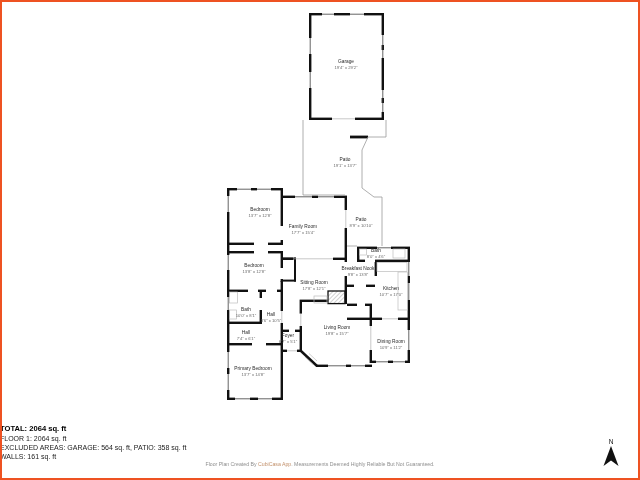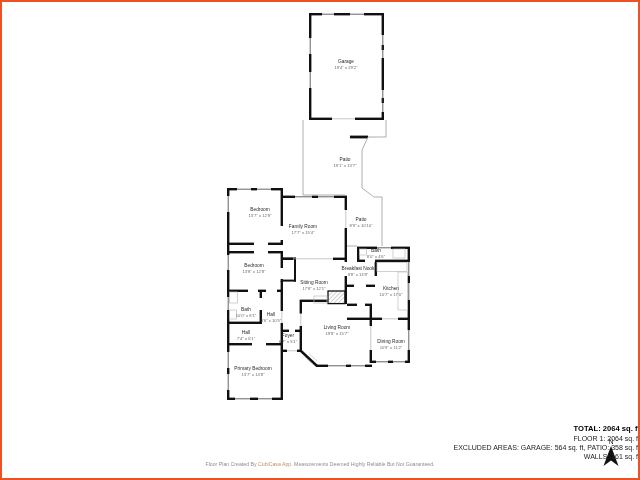--- a/index.html
+++ b/index.html
@@ -9,21 +9,21 @@
   }
   .frame{position:absolute;inset:0;border:2px solid #ee5222;pointer-events:none;z-index:50;}
   .plan-svg{position:absolute;left:0;top:0;}
   .room-label{
     position:absolute;transform:translate(-50%,-50%);
     text-align:center;white-space:nowrap;z-index:5;
   }
   .room-name{font-size:4.8px;line-height:1.2;color:#2b2b2b;}
   .room-dims{font-size:4.2px;line-height:1.2;color:#6a6a6a;}
   .summary{
-    position:absolute;left:0;top:424px;width:640px;text-align:right;z-index:6;
+    position:absolute;left:0;top:424px;width:640px;text-align:left;z-index:6;
     color:#1c1c1c;
   }
   .summary-total{font-size:7.6px;font-weight:bold;line-height:9.6px;color:#000;}
   .summary-line{font-size:7px;line-height:9.2px;color:#222;}
   .disclaimer{
     position:absolute;left:0;top:461px;width:640px;text-align:center;
     font-size:5.2px;color:#8f8f8f;z-index:6;
   }
   .brand{color:#c2906a;}
   .compass-n{

